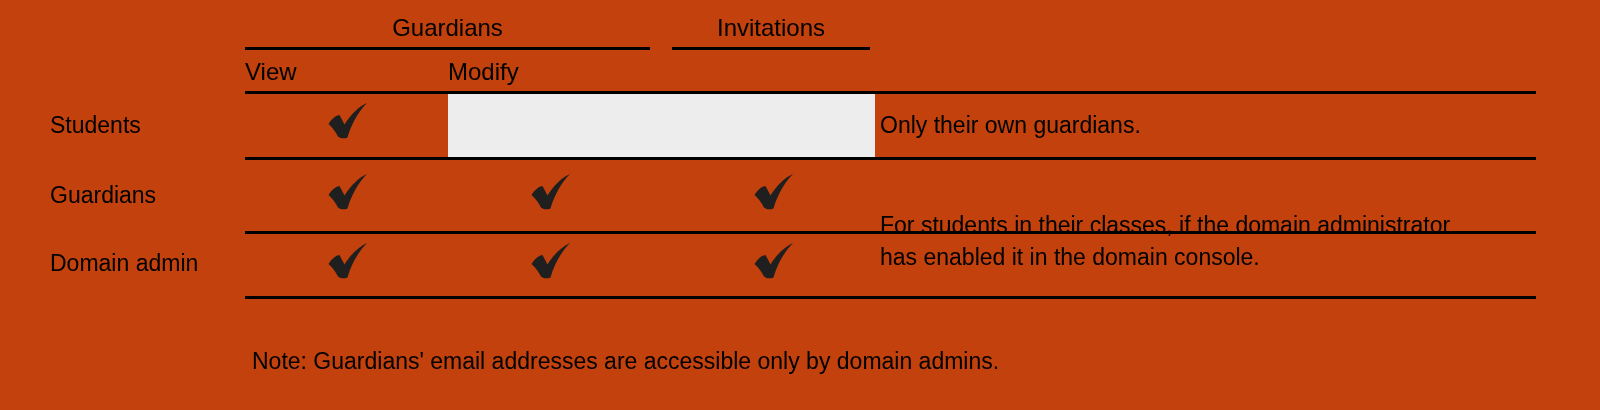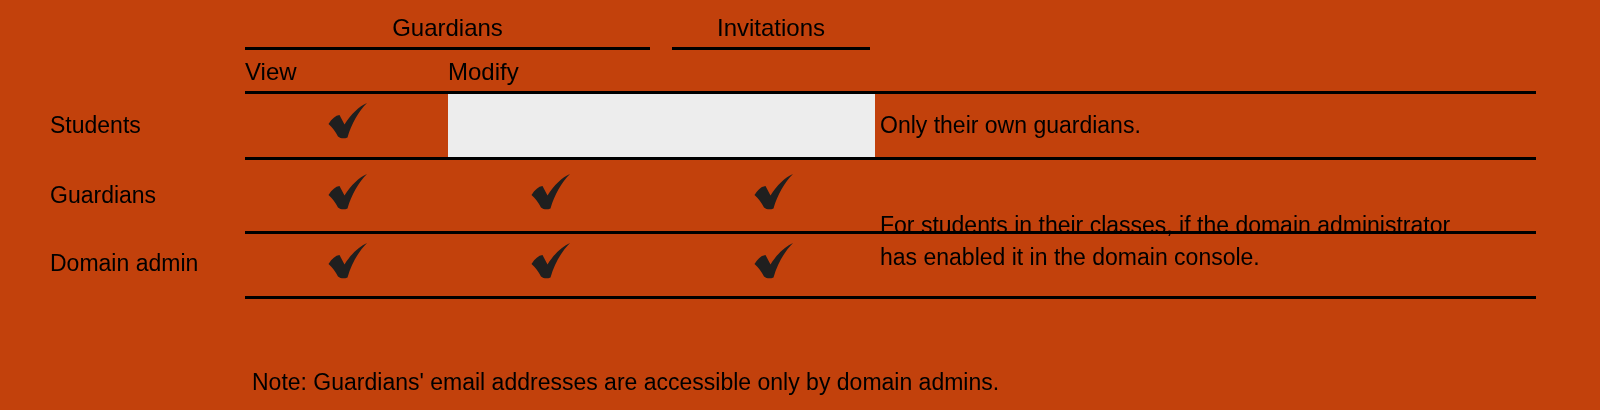--- a/index.html
+++ b/index.html
@@ -110,21 +110,20 @@
   .note.r2 { top: 247px; }
 
   
   .footnote {
     position: absolute;
     left: 252px;
     top: 347px;
     font-size: 23px;
     line-height: 28px;
     white-space: nowrap;
-    margin-top: 21px;
   }
 </style>
 </head>
 <body>
 
 <div id="canvas">
 
   <div class="group-label guardians">Guardians</div>
   <div class="group-label invitations">Invitations</div>
   <div class="group-underline guardians-u"></div>

